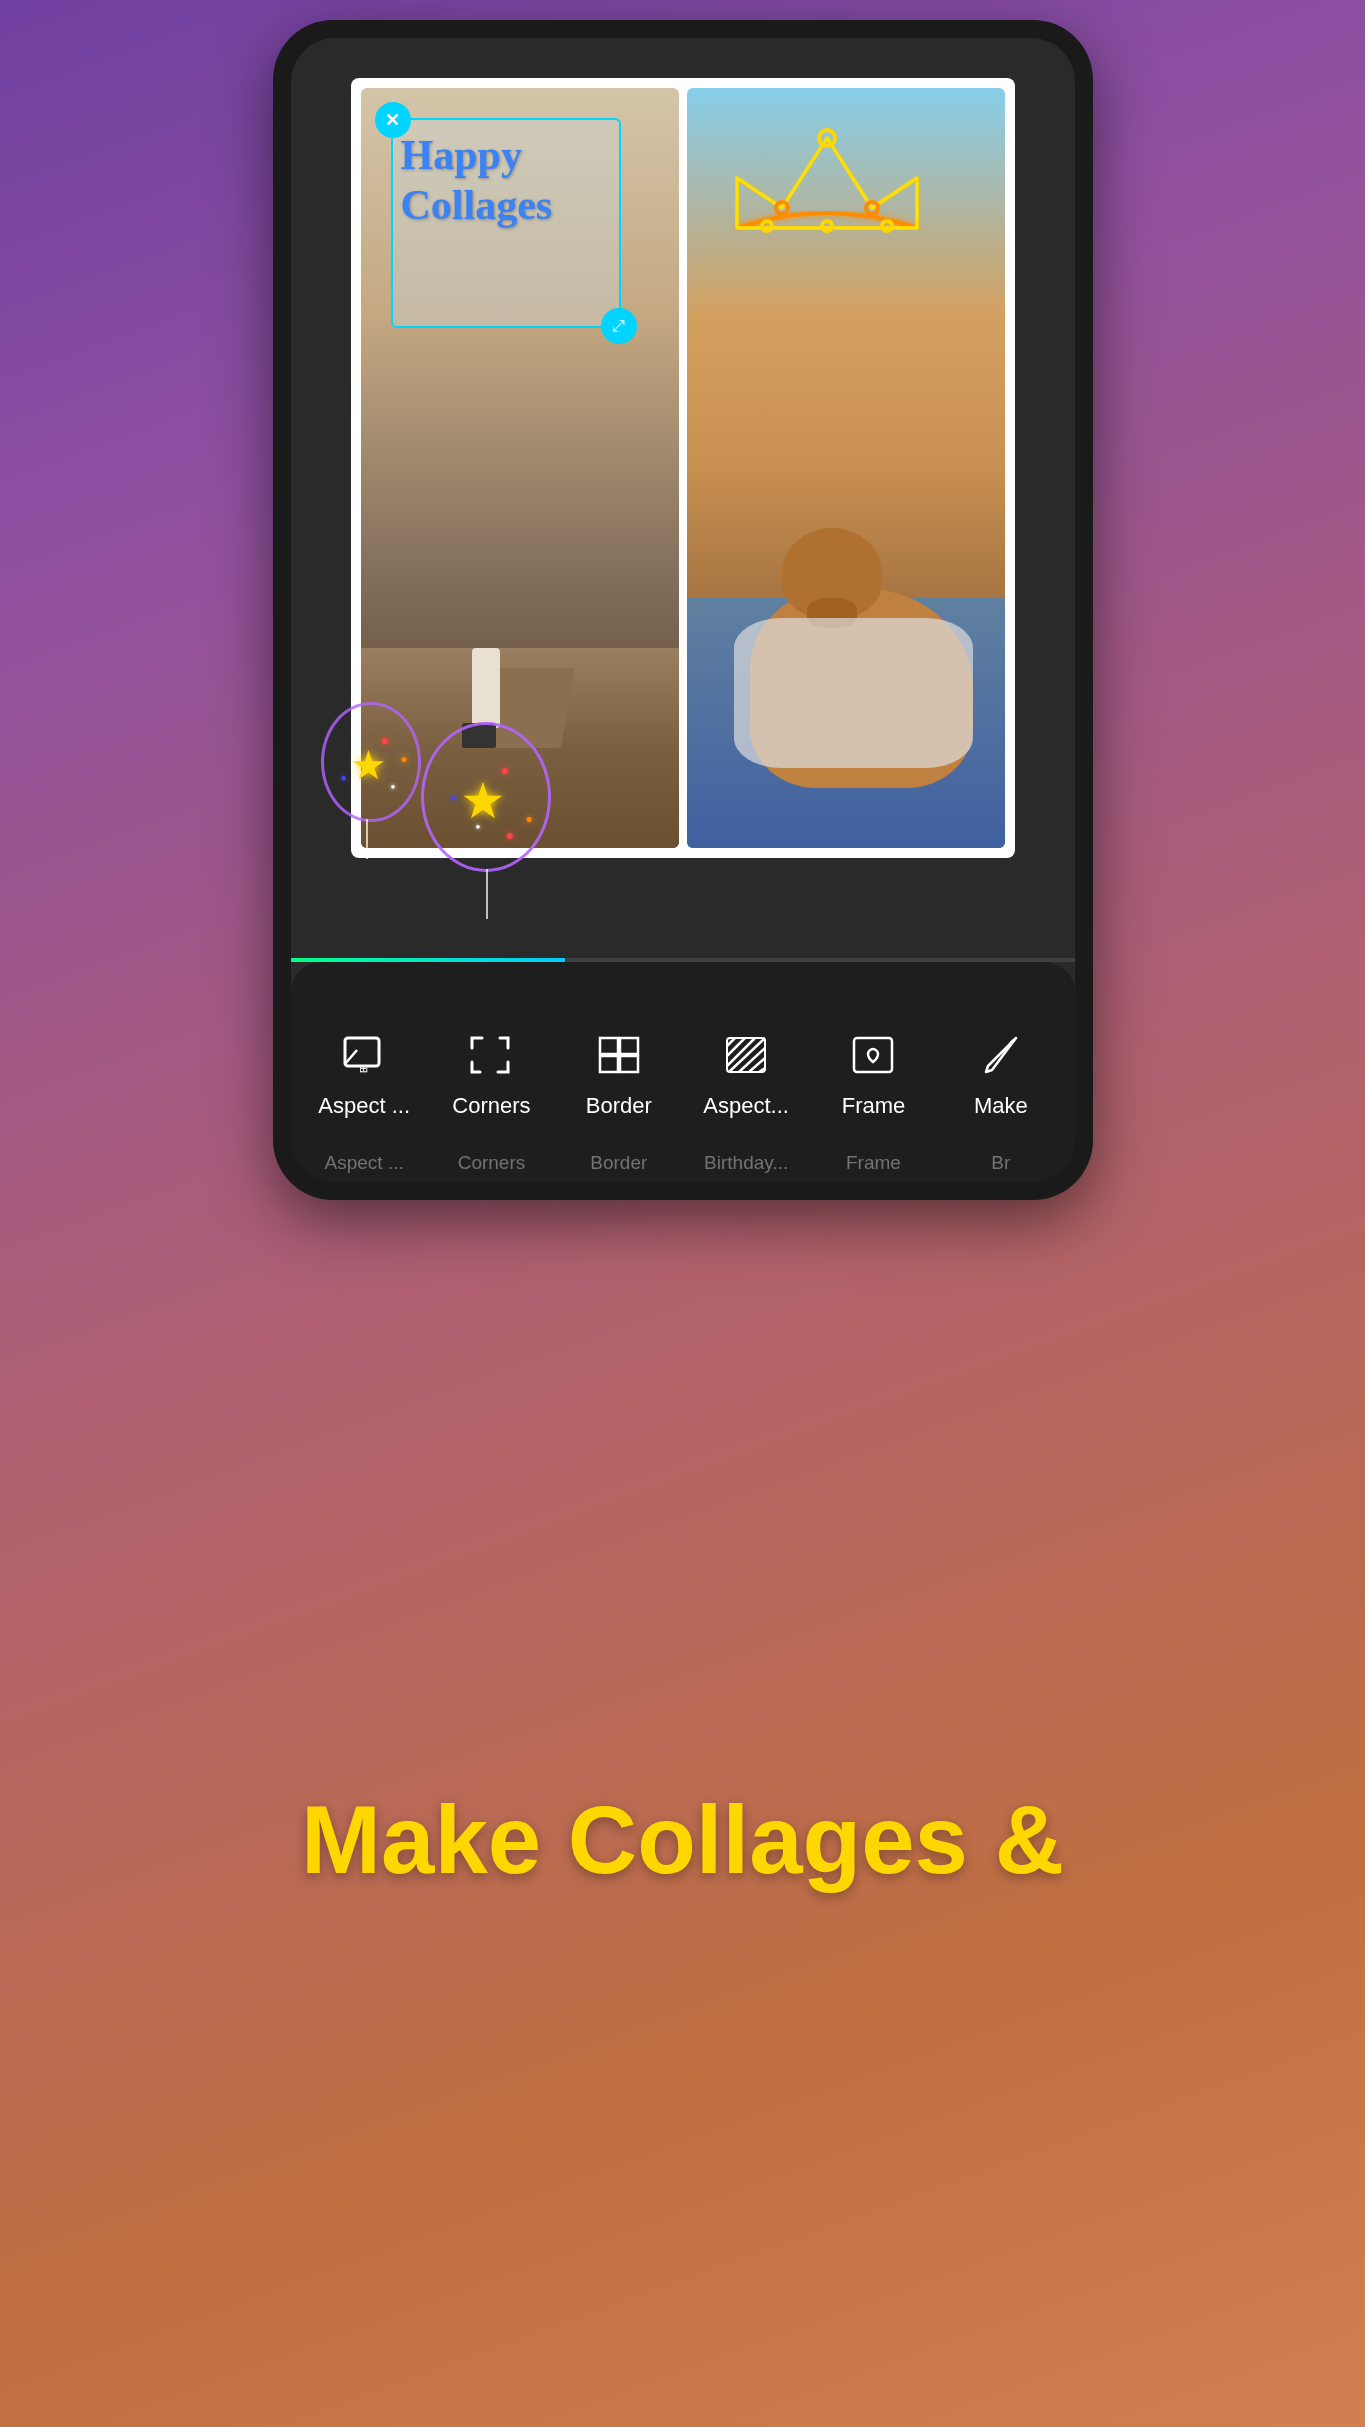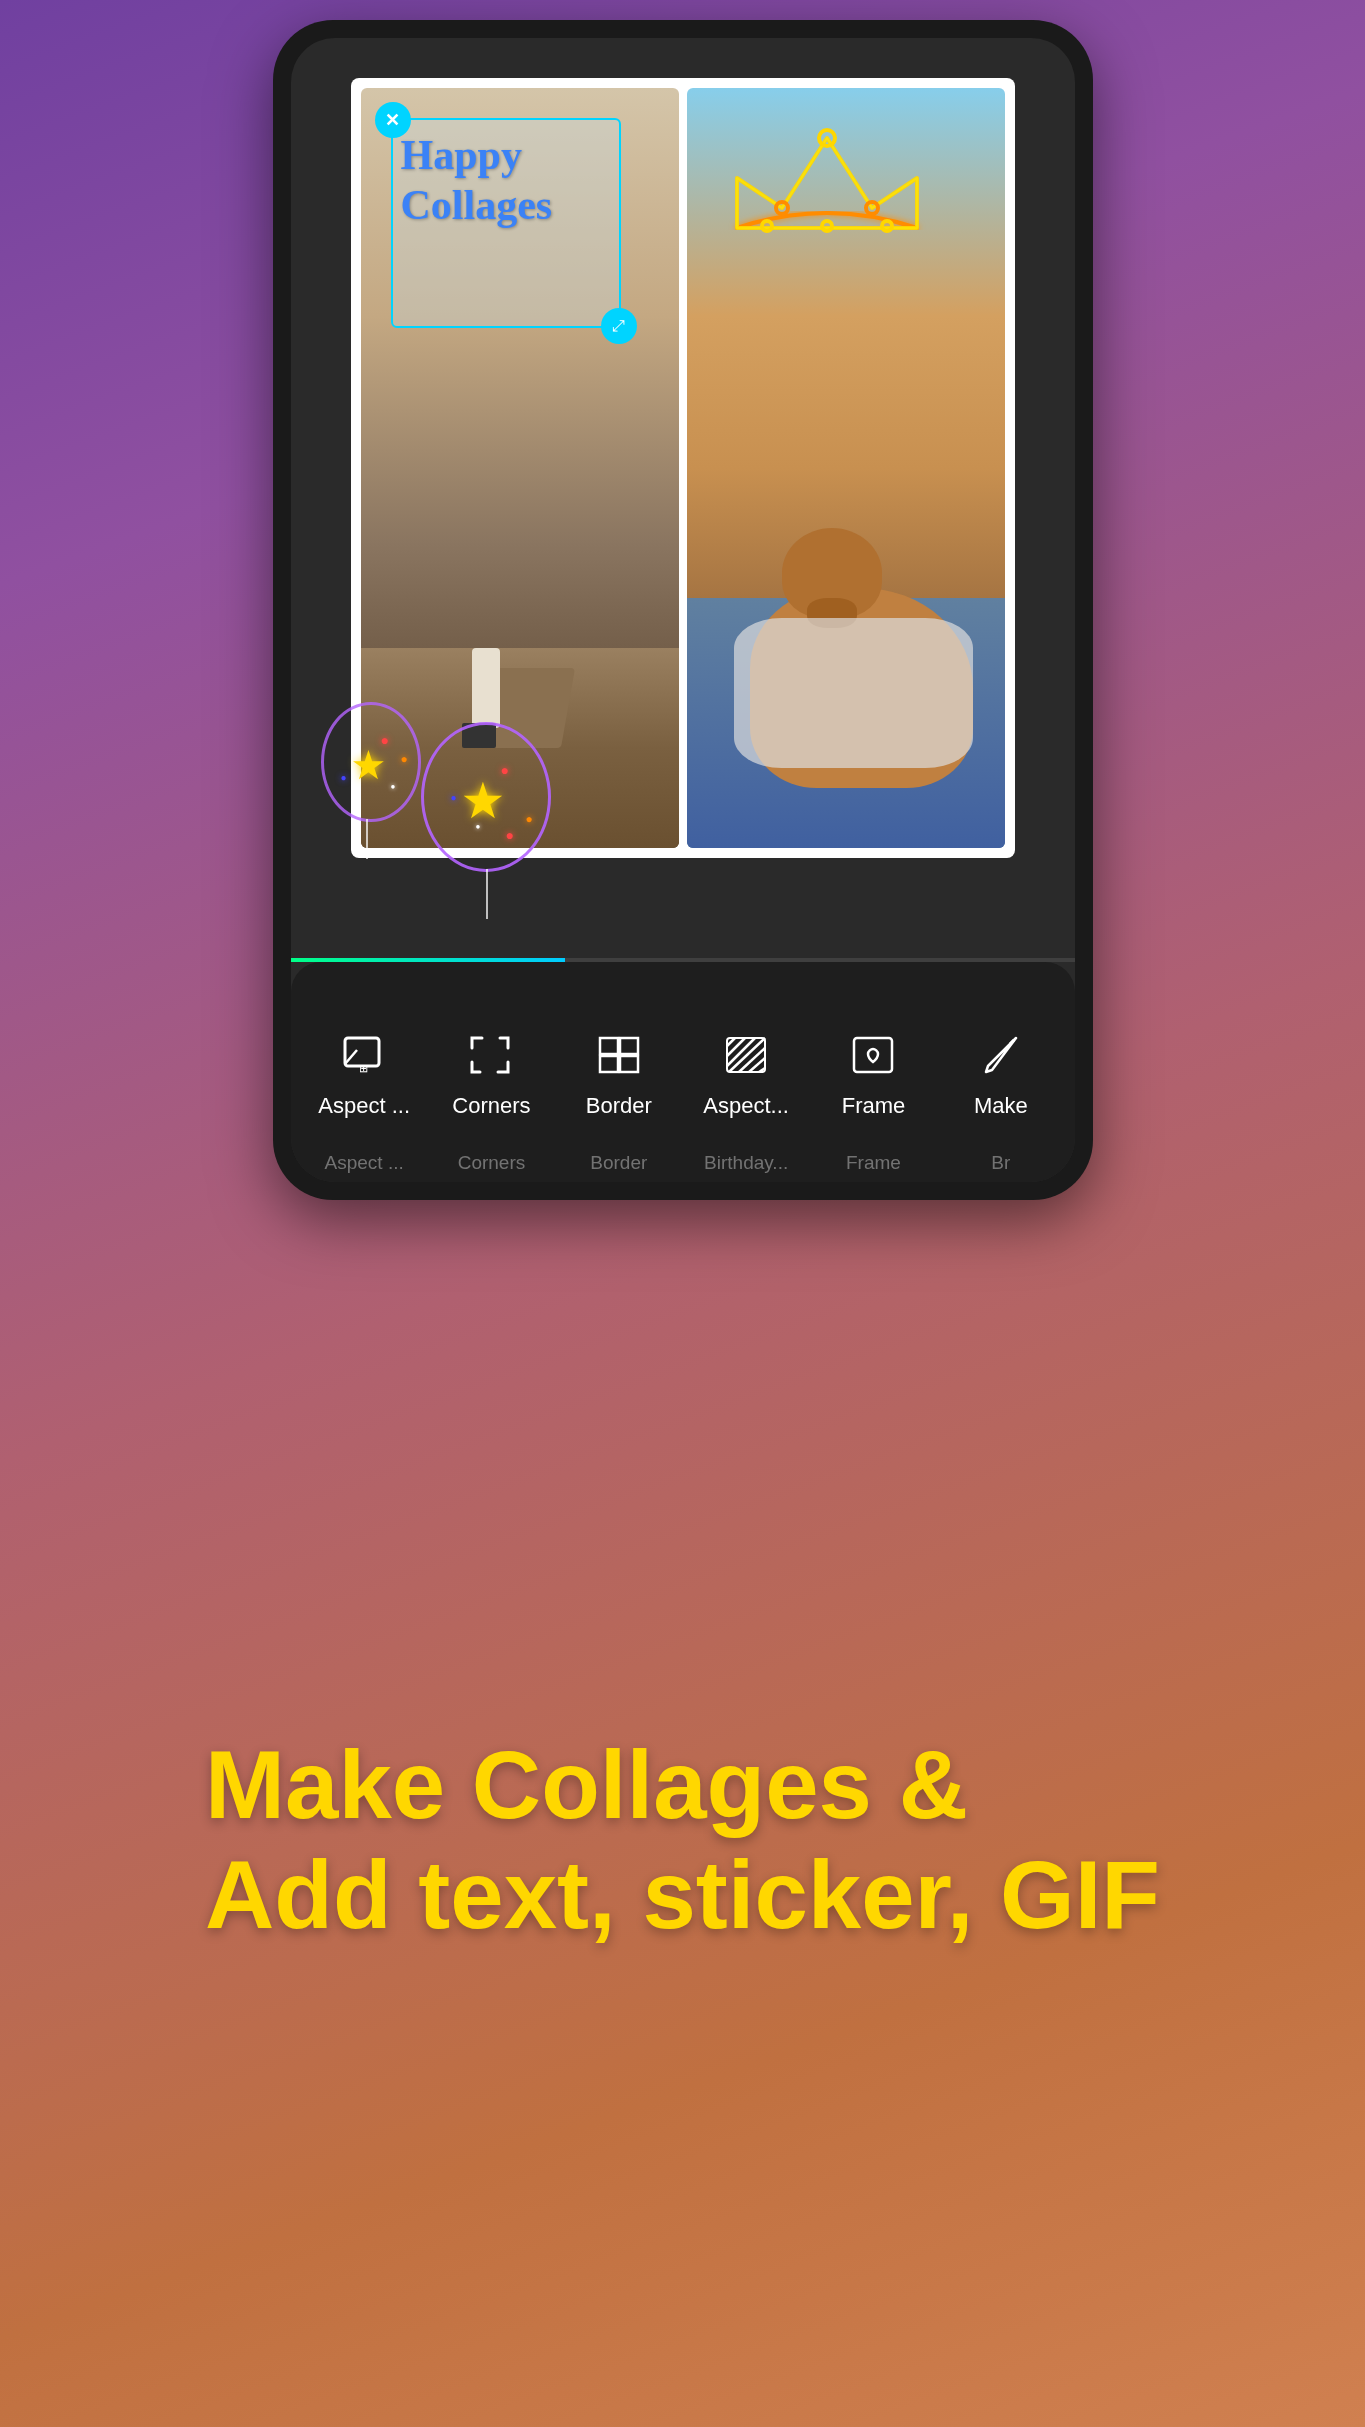--- a/index.html
+++ b/index.html
@@ -490,15 +490,14 @@
         <span style="font-size:19px;color:rgba(160,160,160,0.65);min-width:100px;text-align:center;">Br</span>
       </div>
     </div>
 
   </div>
 </div>
 
 <div class="bottom-text-section">
   <div class="main-tagline">
     <span>Make Collages &amp;</span><br>
-    <span>Add text, sticker, GIF</span>
   </div>
 </div>
 
 </body></html>

